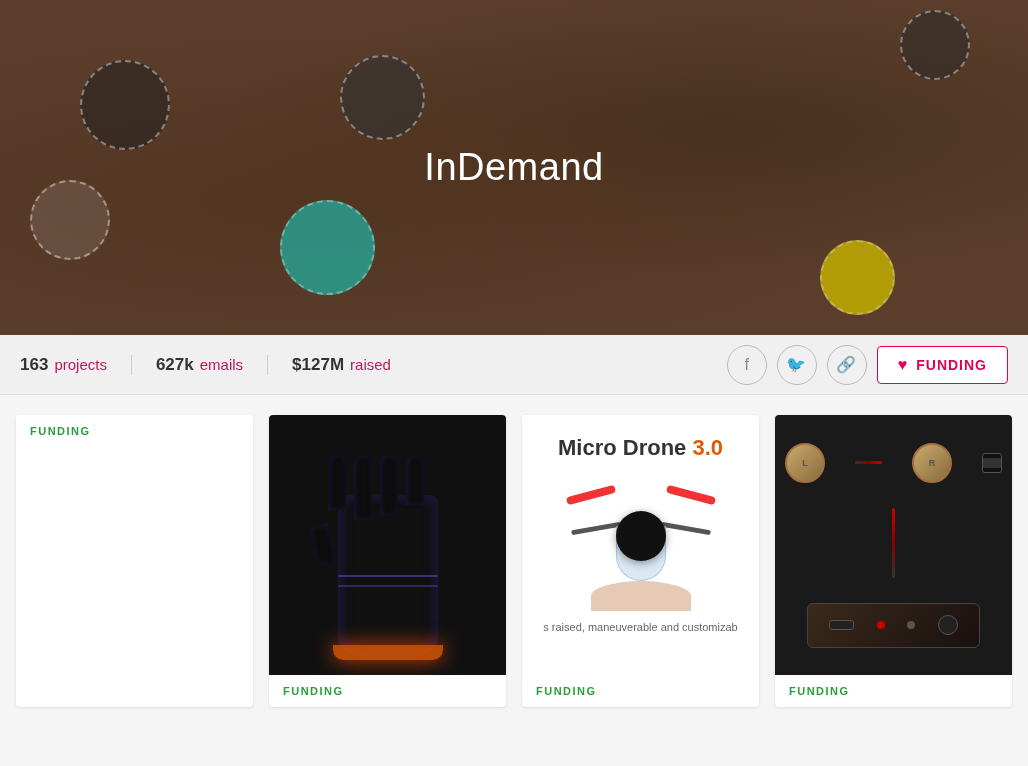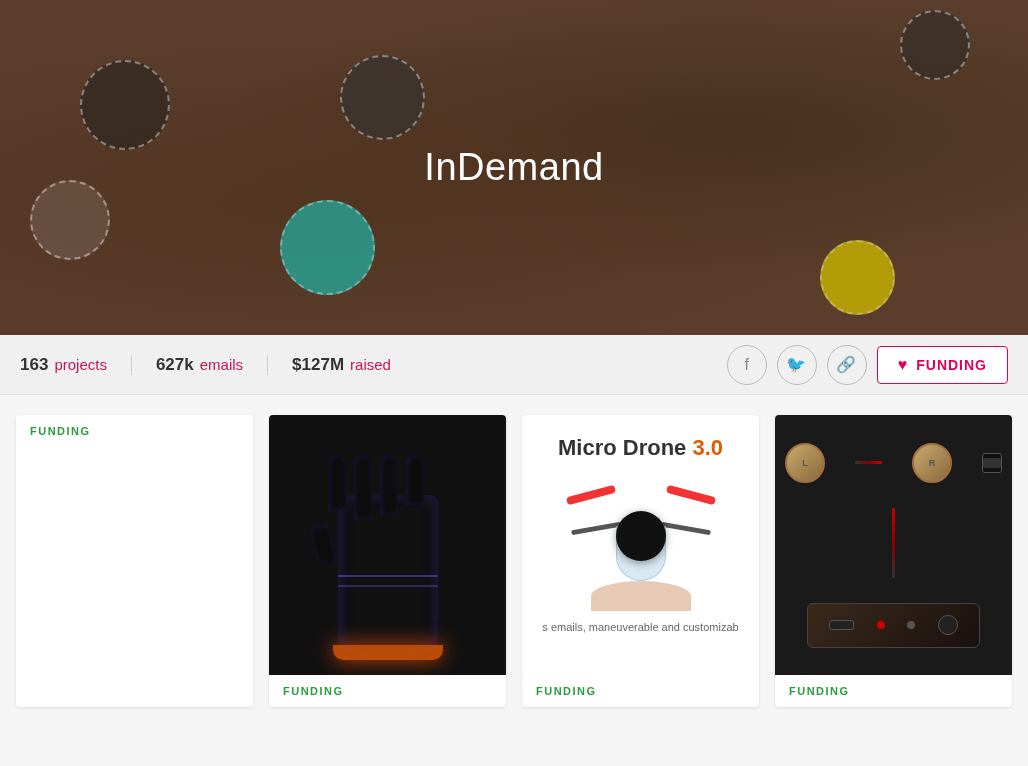--- a/index.html
+++ b/index.html
@@ -293,21 +293,21 @@
           <div style="position:absolute;top:10px;left:5px;width:50px;height:8px;background:#e00;border-radius:4px;transform:rotate(-15deg);opacity:0.8;"></div>
           <div style="position:absolute;top:10px;right:5px;width:50px;height:8px;background:#e00;border-radius:4px;transform:rotate(15deg);opacity:0.8;"></div>
 
           <div style="position:absolute;top:45px;left:10px;width:50px;height:5px;background:#555;border-radius:3px;transform:rotate(-10deg);"></div>
           <div style="position:absolute;top:45px;right:10px;width:50px;height:5px;background:#555;border-radius:3px;transform:rotate(10deg);"></div>
 
           <div style="position:absolute;top:45px;left:55px;width:50px;height:55px;background:rgba(180,210,230,0.5);border-radius:0 0 25px 25px;z-index:1;border:1px solid rgba(150,190,220,0.7);"></div>
 
           <div style="position:absolute;bottom:0;left:30px;width:100px;height:30px;background:rgba(220,180,150,0.7);border-radius:50% 50% 0 0;z-index:3;"></div>
         </div>
-        <div style="font-size:11px;color:#666;text-align:center;padding:0 5px;">s emails, maneuverable and customizab</div>
+        <div style="font-size:11px;color:#666;text-align:center;padding:0 5px;">s raised, maneuverable and customizab</div>
       </div>
     </div>
     <div class="card-badge">FUNDING</div>
   </div>
 
   <div class="card">
     <div class="card-img">
       <div class="card4-bg">
 
         <div style="display:flex;align-items:center;justify-content:center;gap:30px;width:100%;">

